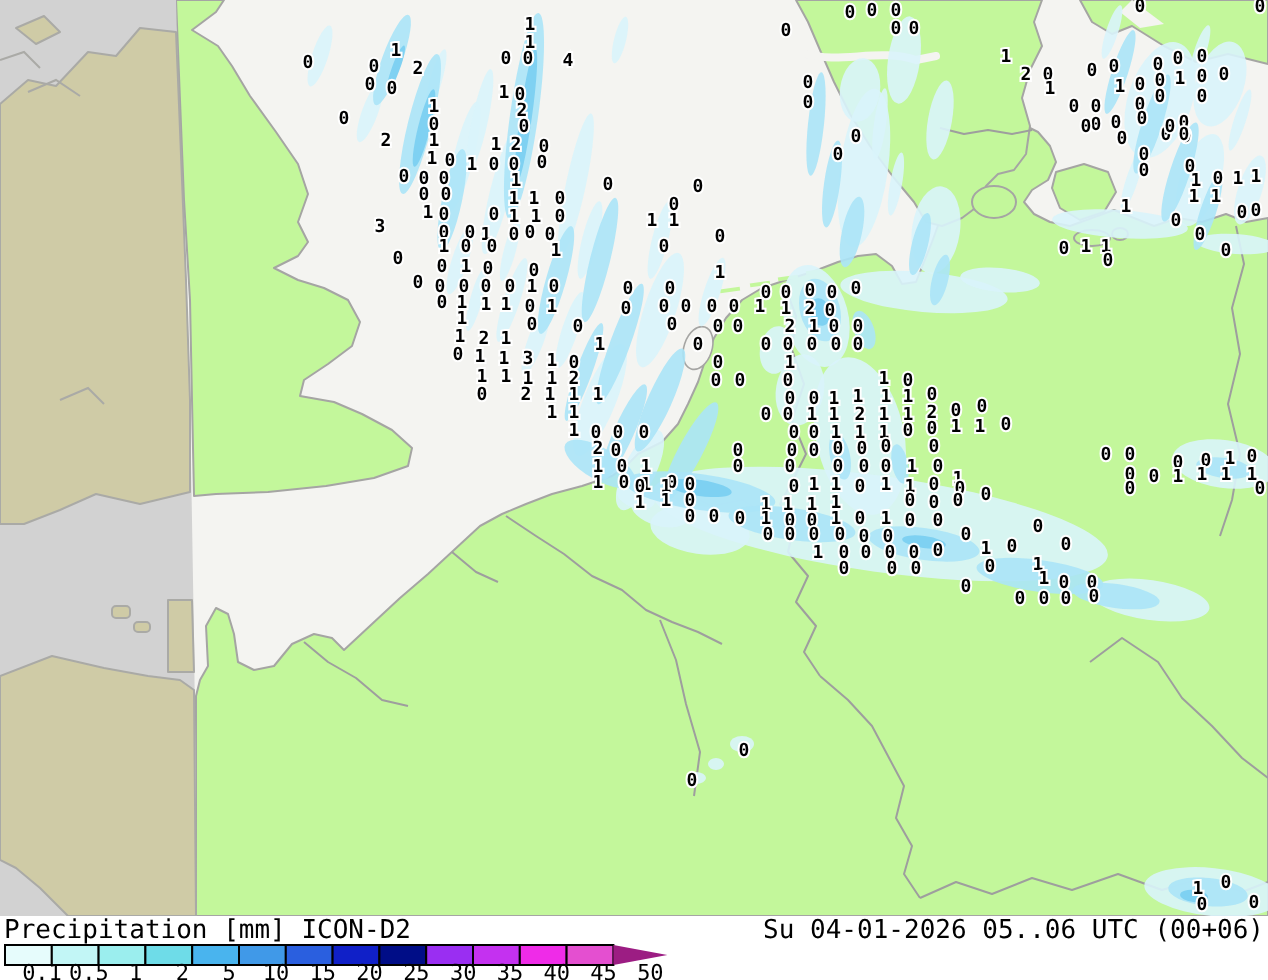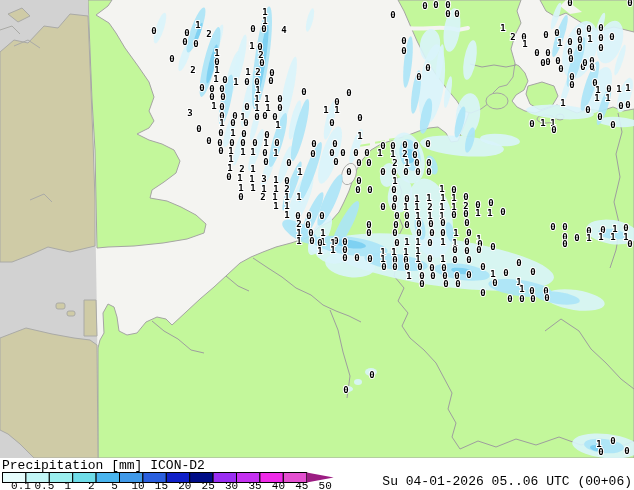--- a/index.html
+++ b/index.html
@@ -11,23 +11,23 @@
   .land-in{fill:#c3f79b;stroke:#a5a5a3;stroke-width:1;stroke-linejoin:round;}
   .land-in-nostroke{fill:#c3f79b;}
   .water-in{fill:#f4f4f1;stroke:#a5a5a3;stroke-width:0.8;}
   .out-sea{fill:#d2d2d2;}
   .out-land{fill:#cfcba6;stroke:#aaaaa6;stroke-width:1;stroke-linejoin:round;}
   .coastline{fill:none;stroke:#aaaaa6;stroke-width:1;}
   .border{fill:none;stroke:#9e9e9e;stroke-width:1;stroke-linejoin:round;}
   .fjord{fill:none;stroke:#f4f4f1;stroke-width:4;stroke-linecap:round;}
   #station-layer text{font-family:"DejaVu Sans Mono",monospace;font-size:9px;font-weight:bold;
           fill:#000000;stroke:#ffffff;stroke-width:2px;paint-order:stroke;text-anchor:middle;}
-  .legend{position:absolute;left:0;top:458px;width:634px;height:32px;background:#ffffff;color:#000;font-family:Liberation Mono, monospace;}
+  .legend{position:absolute;left:0;top:458px;width:634px;height:32px;background:#ffffff;color:#000;}
   .legend-title{position:absolute;left:2px;top:0px;font-size:13px;white-space:pre;}
-  .legend-date{position:absolute;right:2px;top:0px;font-size:13px;white-space:pre;margin-top:16px;}
+  .legend-date{position:absolute;right:2px;top:0px;font-size:13px;white-space:pre;}
   .cbar{position:absolute;left:2px;top:14px;}
   .tickrow{position:absolute;left:0;top:24px;width:634px;height:8px;margin-left:12px;}
   .tick{position:absolute;top:-2px;transform:translateX(-50%);font-size:11px;}
 </style>
 </head>
 <body>
 
 <div class="screen">
   <div class="mapwrap">
     <svg id="wx-map" width="634" height="458" viewBox="0 0 634 458">

